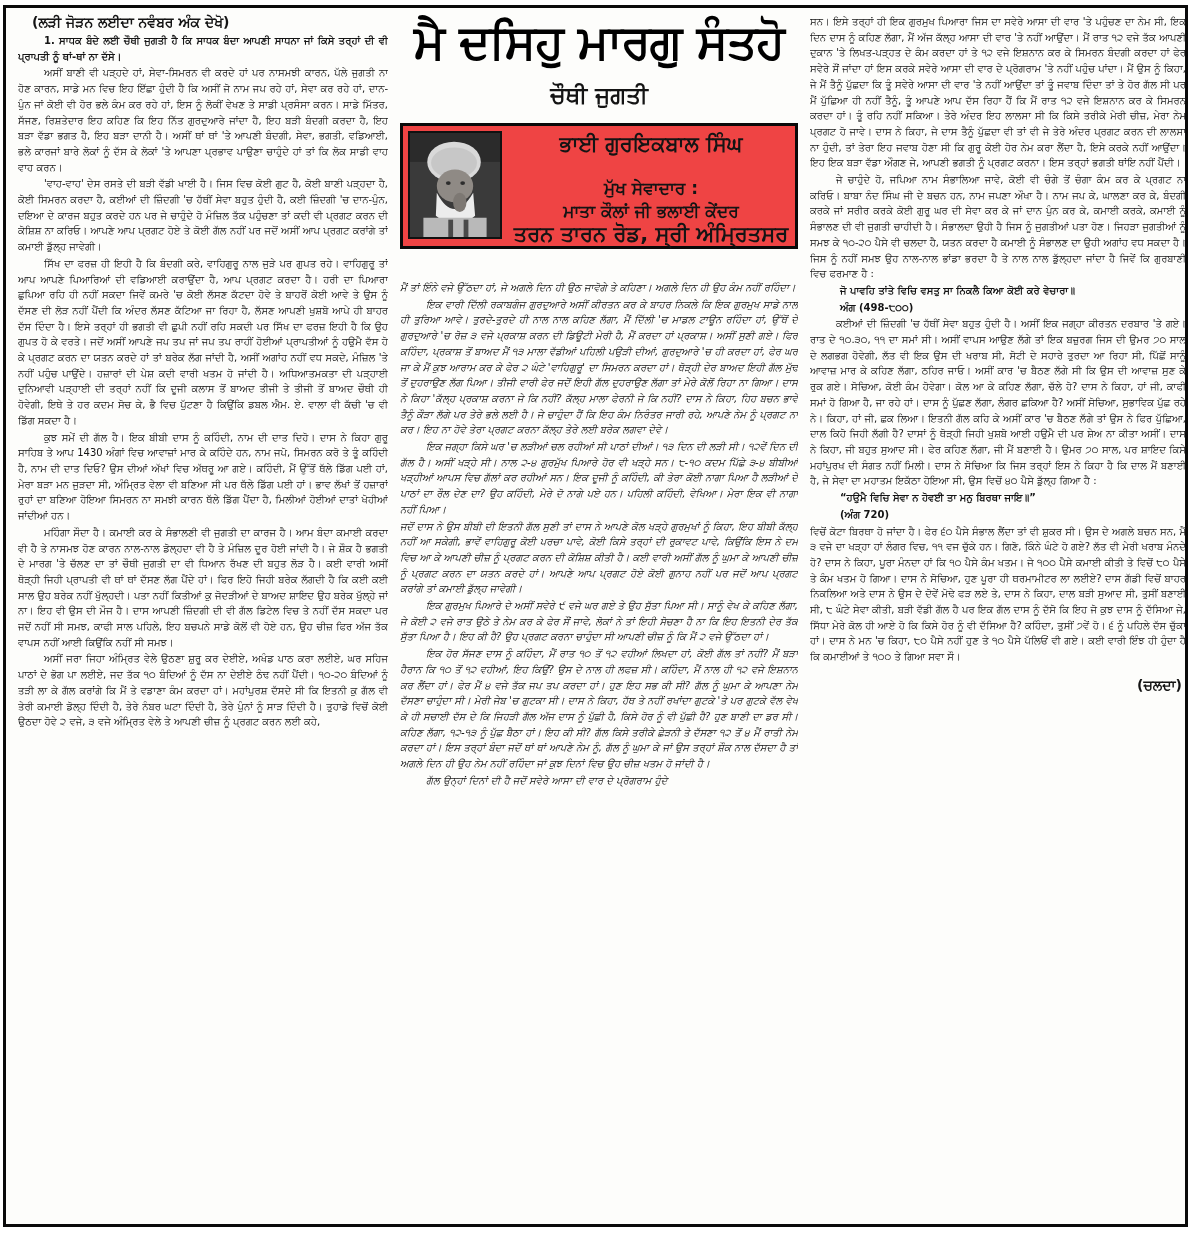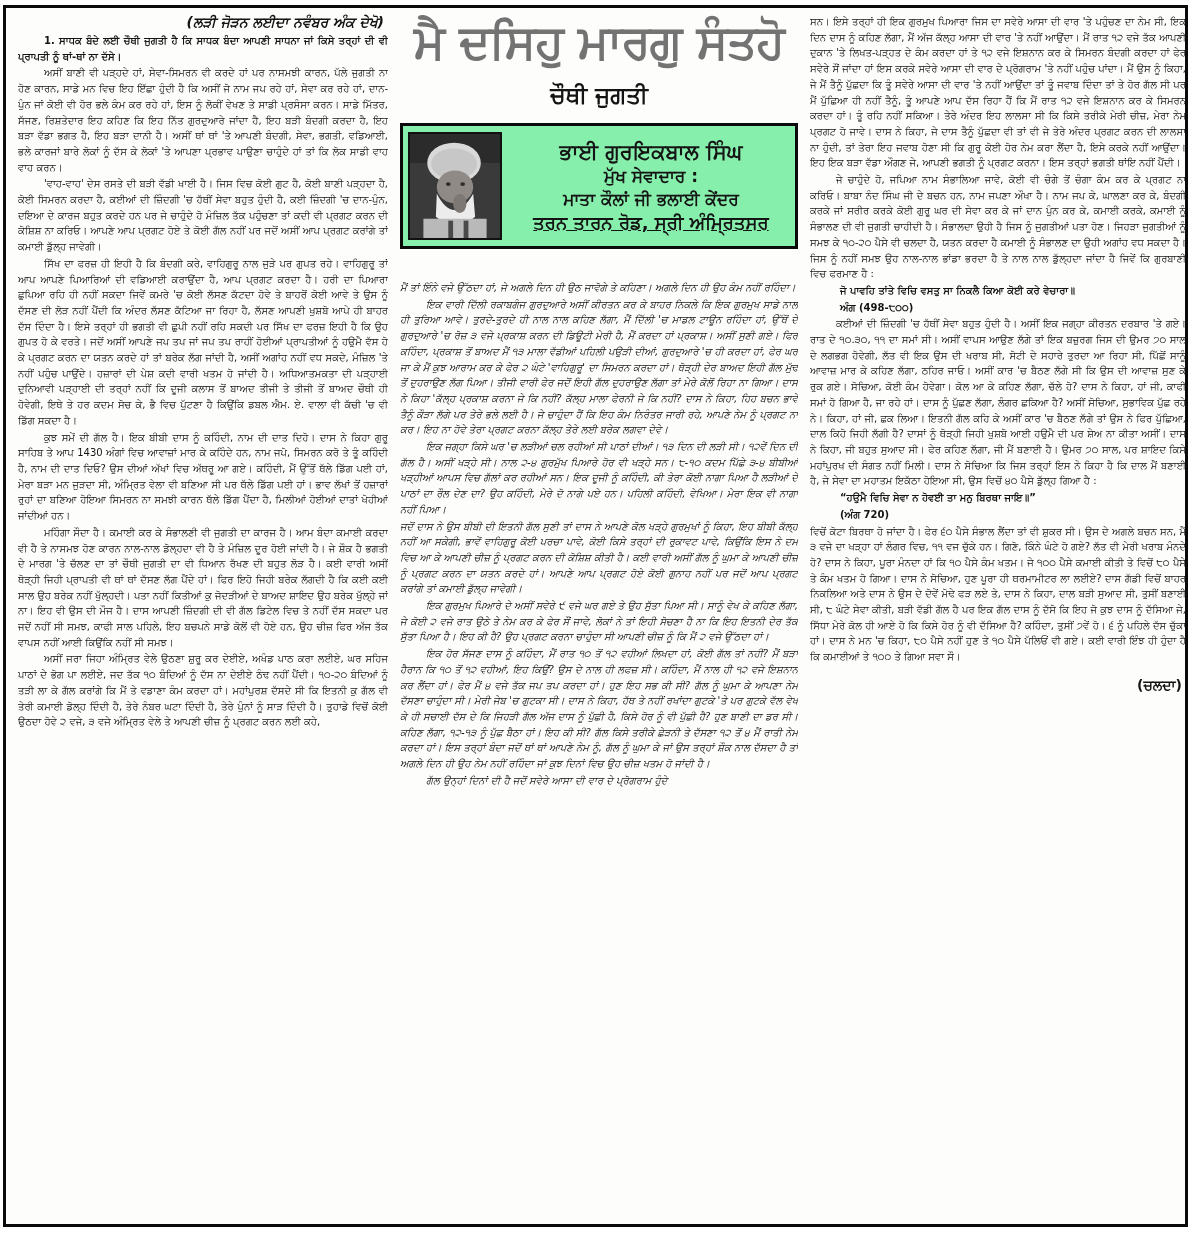--- a/index.html
+++ b/index.html
@@ -18,44 +18,44 @@
   #col1{left:18px;top:14px;width:370px;height:1200px;}
   #col3{left:810px;top:14px;width:376px;height:1202px;}
   #col2{left:400px;top:280px;width:398px;height:936px;font-style:italic;}
   .col p{margin:0 0 1px 0;text-align:justify;font-size:10px;line-height:15.7px;}
   .col p.ind{text-indent:26px;}
   .col p.bold{font-weight:bold;}
   .col .quote{padding-left:30px;text-align:left;font-weight:bold;}
   .col .credit{text-align:right;font-weight:bold;padding-right:4px;margin-top:13px;font-size:14px;}
   
   .series-note{
-    display:flex;justify-content:flex-end;
-    font-weight:bold;font-size:14px;line-height:17px;margin-bottom:2px;padding:0 4px 0 14px;font-style:italic;
+    display:flex;justify-content:flex-start;
+    font-weight:bold;font-size:14px;line-height:17px;margin-bottom:2px;padding:0 4px 0 14px;
   }
   
   #head-block{position:absolute;left:400px;top:10px;width:398px;}
   .headline{
     text-align:center;font-weight:bold;font-size:47px;line-height:52px;
-    color:#737373;letter-spacing:-1px;margin:6px 0 0 0;
+    color:#000000;letter-spacing:-1px;margin:6px 0 0 0;
   }
   .kicker{text-align:center;font-weight:bold;font-size:23px;margin-top:14px;}
   .author-box{
-    margin-top:14px;border:3px solid #0a0a0a;background:#86efac;
-    display:flex;align-items:center;gap:10px;padding:5px;height:110px;box-sizing:content-box;
+    margin-top:14px;border:3px solid #0a0a0a;background:#ef4444;
+    display:flex;align-items:flex-start;gap:10px;padding:5px;height:110px;box-sizing:content-box;
   }
   .photo{
     width:94px;height:108px;flex:0 0 auto;border:2px solid #111;
     background:#2e2e2e;box-sizing:border-box;
   }
   .photo svg{display:block;width:100%;height:100%;}
   .author-meta{flex:1;text-align:center;font-weight:bold;}
   .author-name{font-size:21px;line-height:26px;}
-  .author-role{font-size:17px;line-height:23px;}
+  .author-role{font-size:17px;line-height:23px;margin-top:20px;}
   .author-org{font-size:17px;line-height:23px;}
-  .author-addr{font-size:18px;line-height:23px;text-decoration:underline;}
+  .author-addr{font-size:21px;line-height:23px;}
 </style>
 </head>
 <body>
 
 <div class="page-frame"></div>
 
 <div id="col1" class="col">
   <div class="series-note">
     <span>(ਲੜੀ ਜੋੜਨ ਲਈ</span>
     <span>ਦਾ ਨਵੰਬਰ ਅੰਕ ਦੇਖੋ)</span>

